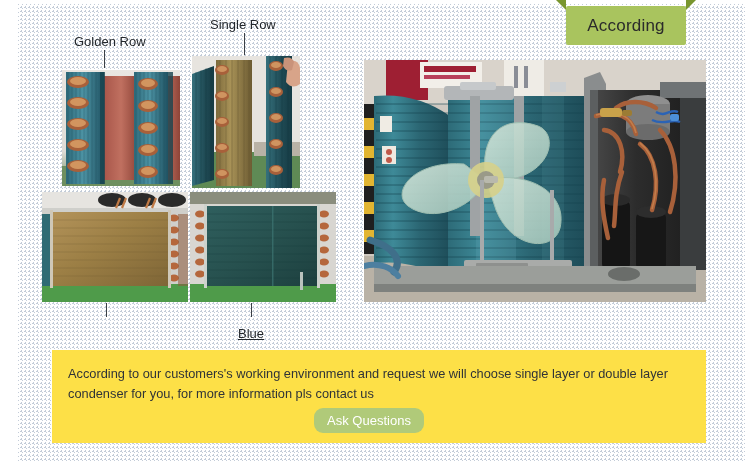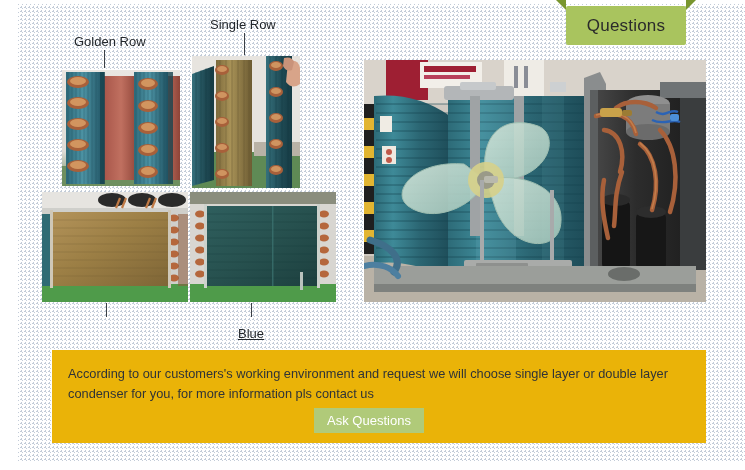--- a/index.html
+++ b/index.html
@@ -49,45 +49,45 @@
   .lbl{position:absolute;font-size:13px;color:#23272b;white-space:nowrap;}
   .leader{position:absolute;width:1px;background:#3a3f45;}
 
   
   .photo{position:absolute;overflow:hidden;background:#d9d9d9;}
   .photo svg{display:block;width:100%;height:100%;}
 
   
   .panel{
     position:absolute;left:52px;top:350px;width:654px;height:93px;
-    background:#eab308;
+    background:#fde047;
   }
   .panel-text{
     position:absolute;left:16px;top:14px;width:620px;
     font-size:12.8px;line-height:20px;color:#2f3337;
   }
   .ask-btn{
     position:absolute;left:262px;top:58px;width:110px;height:25px;
-    background:#b0ca79;border:none;border-radius:0;
+    background:#b0ca79;border:none;border-radius:9px;
     color:#ffffff;font-size:13px;font-family:"Liberation Sans", sans-serif;
     cursor:pointer;display:flex;align-items:center;justify-content:center;
     line-height:1;
   }
 </style>
 </head>
 <body>
 
 <div id="stage">
 
   <div class="striped"></div>
 
   <div class="ribbon-fold-l"></div>
   <div class="ribbon-fold-r"></div>
   <div class="ribbon">
-    <span class="ribbon-title">Questions</span>
+    <span class="ribbon-title">According</span>
   </div>
 
   <div class="lbl" style="left:74px;top:34px;">Golden Row</div>
   <div class="leader" style="left:104px;top:50px;height:18px;"></div>
 
   <div class="lbl" style="left:210px;top:17px;">Single Row</div>
   <div class="leader" style="left:244px;top:33px;height:22px;"></div>
 
   <div class="leader" style="left:106px;top:303px;height:14px;"></div>
   <div class="lbl" style="left:83px;top:326px;margin-top:24px;">Golden</div>

